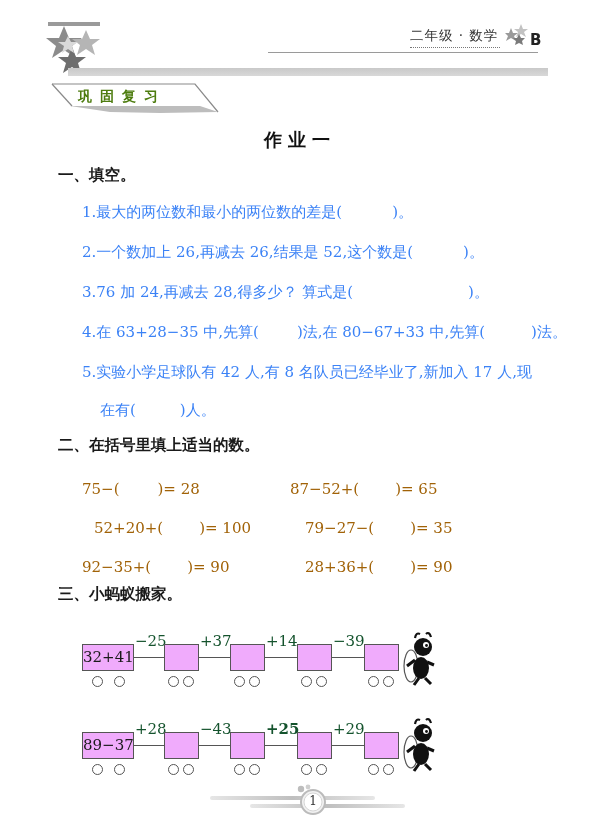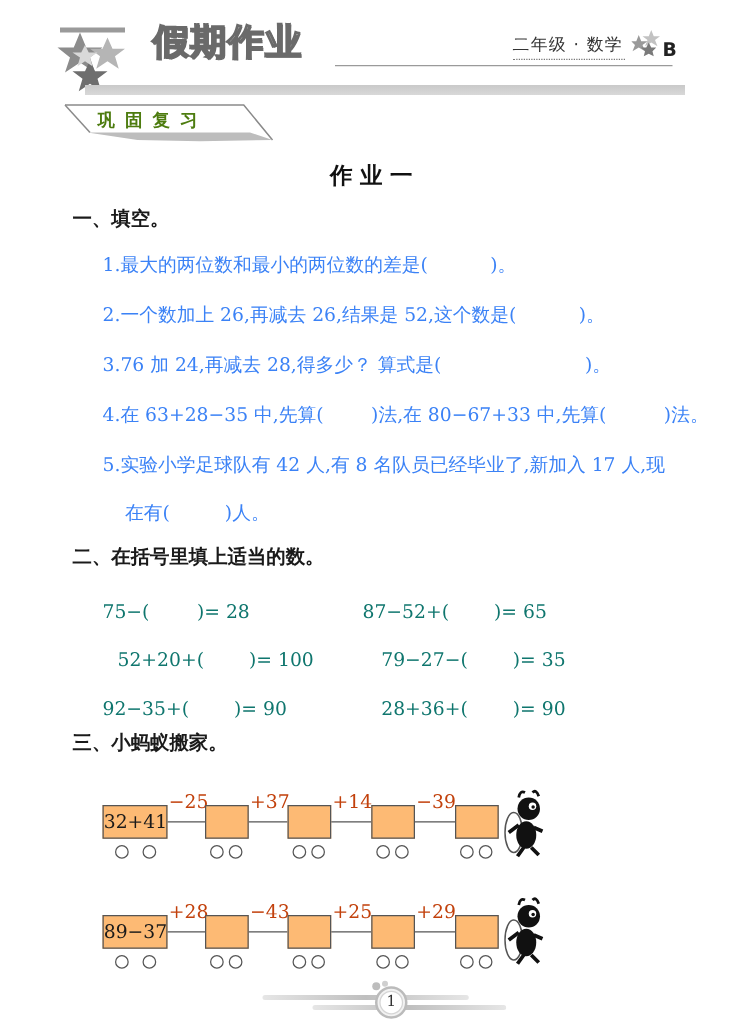--- a/index.html
+++ b/index.html
@@ -24,46 +24,45 @@
   .tab svg { position: absolute; left: 0; top: 0; }
   .tab .tab-label { position: absolute; left: 28px; top: 6px; font-family: "DejaVu Sans", sans-serif; font-weight: bold; font-size: 14px; letter-spacing: 8px; color: #4d7c0f; }
 
   
   .assign-title { position: absolute; left: 0; width: 600px; top: 128px; text-align: center; font-family: "DejaVu Serif", serif; font-weight: bold; font-size: 18px; letter-spacing: 6px; color: #111; }
 
   
   .sec-head { position: absolute; left: 58px; font-family: "DejaVu Sans", sans-serif; font-weight: bold; font-size: 15.5px; color: #1a1a1a; }
   .q { position: absolute; left: 82px; font-size: 15px; white-space: nowrap; color: #3b82f6; }
   .blank { display: inline-block; }
-  .eq { position: absolute; font-size: 15px; white-space: nowrap; color: #0f766e; }
+  .eq { position: absolute; font-size: 15px; white-space: nowrap; color: #a16207; }
 
   
   .train { position: absolute; left: 82px; width: 380px; height: 70px; }
-  .car { position: absolute; top: 12px; height: 27px; border: 1px solid #555; background: #fdba74; text-align: center; font-size: 15px; line-height: 25px; color: #1a1a1a; }
+  .car { position: absolute; top: 12px; height: 27px; border: 1px solid #555; background: #f0abfc; text-align: center; font-size: 15px; line-height: 25px; color: #1a1a1a; }
   .wheel { position: absolute; top: 44px; width: 11px; height: 11px; border: 1px solid #555; border-radius: 50%; background: #fff; }
   .link { position: absolute; top: 25px; height: 1px; background: #555; }
-  .op { position: absolute; top: 0px; font-size: 15px; color: #c2410c; white-space: nowrap; }
+  .op { position: absolute; top: 0px; font-size: 15px; color: #14532d; white-space: nowrap; }
   .ant { position: absolute; }
 
   
   .footer { position: absolute; left: 205px; top: 782px; width: 200px; height: 40px; }
   .footer .pg { position: absolute; left: 99px; top: 12px; width: 18px; text-align: center; font-size: 12px; color: #333; }
 </style>
 </head>
 <body>
 
 <div class="header">
   <div class="slash-bar"></div>
   <svg class="stars" viewBox="0 0 62 56">
     <polygon points="20,4 25,16 38,16 28,24 32,36 20,28 8,36 12,24 2,16 15,16" fill="#8c8c8c"></polygon>
     <polygon points="42,8 46,17 56,17 48,23 51,33 42,27 33,33 36,23 28,17 38,17" fill="#b5b5b5"></polygon>
     <polygon points="28,26 32,35 42,35 34,41 37,51 28,45 19,51 22,41 14,35 24,35" fill="#6e6e6e"></polygon>
     <polygon points="24,14 27,20 34,20 28,24 30,31 24,27 18,31 20,24 14,20 21,20" fill="#d9d9d9"></polygon>
   </svg>
-  <div class="title">假期作业</div>
   <div class="right-underline"></div>
   <div class="grade">二年级 · 数学</div>
   <div class="grade-underline"></div>
   <svg class="badge-stars" viewBox="0 0 26 24">
     <polygon points="6,6 8,11 13,11 9,14 11,19 6,16 1,19 3,14 0,11 4,11" fill="#9a9a9a"></polygon>
     <polygon points="16,2 18,7 23,7 19,10 21,15 16,12 11,15 13,10 9,7 14,7" fill="#c2c2c2"></polygon>
     <polygon points="14,12 16,16 20,16 17,19 18,23 14,21 10,23 11,19 8,16 12,16" fill="#7a7a7a"></polygon>
   </svg>
   <div class="badge-letter">B</div>
   <div class="band"></div>
@@ -186,21 +185,21 @@
   <div class="wheel" style="left:101px;"></div>
 
   <div class="link" style="left:117px; width:31px;"></div>
   <div class="op" style="left:118px;">−43</div>
 
   <div class="car" style="left:148px; width:35px;"></div>
   <div class="wheel" style="left:152px;"></div>
   <div class="wheel" style="left:167px;"></div>
 
   <div class="link" style="left:183px; width:32px;"></div>
-  <div class="op" style="left:184px;">+25</div>
+  <div class="op" style="left:184px;font-weight:bold;">+25</div>
 
   <div class="car" style="left:215px; width:35px;"></div>
   <div class="wheel" style="left:219px;"></div>
   <div class="wheel" style="left:234px;"></div>
 
   <div class="link" style="left:250px; width:32px;"></div>
   <div class="op" style="left:251px;">+29</div>
 
   <div class="car" style="left:282px; width:35px;"></div>
   <div class="wheel" style="left:286px;"></div>

